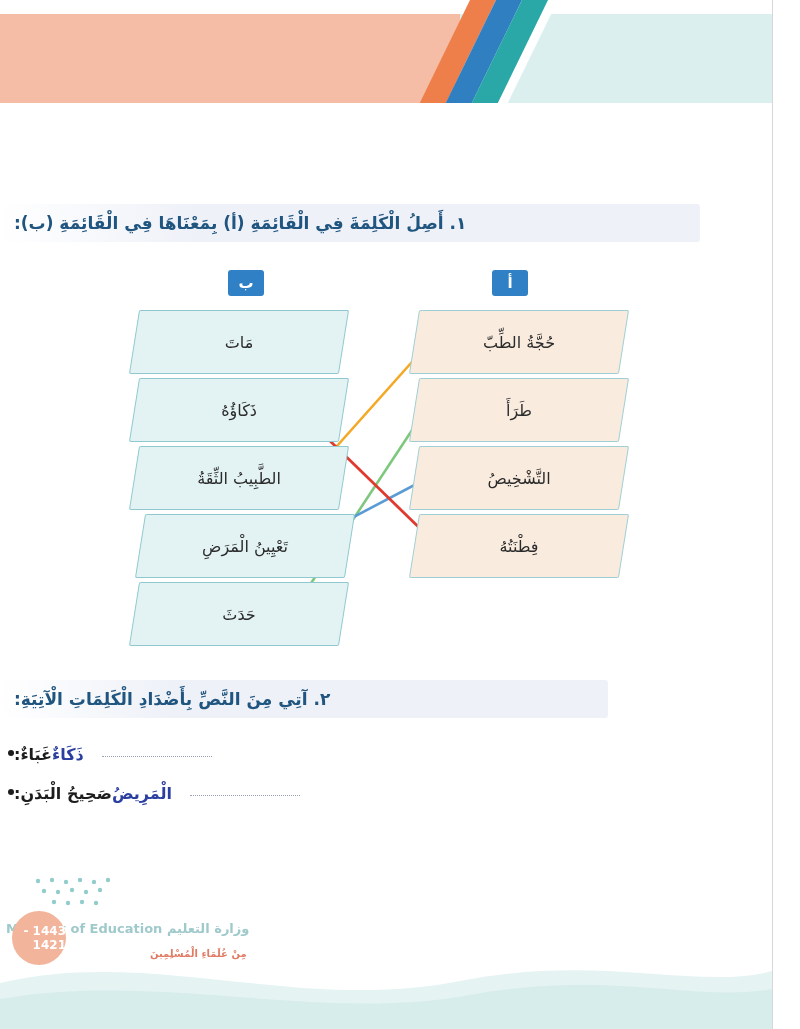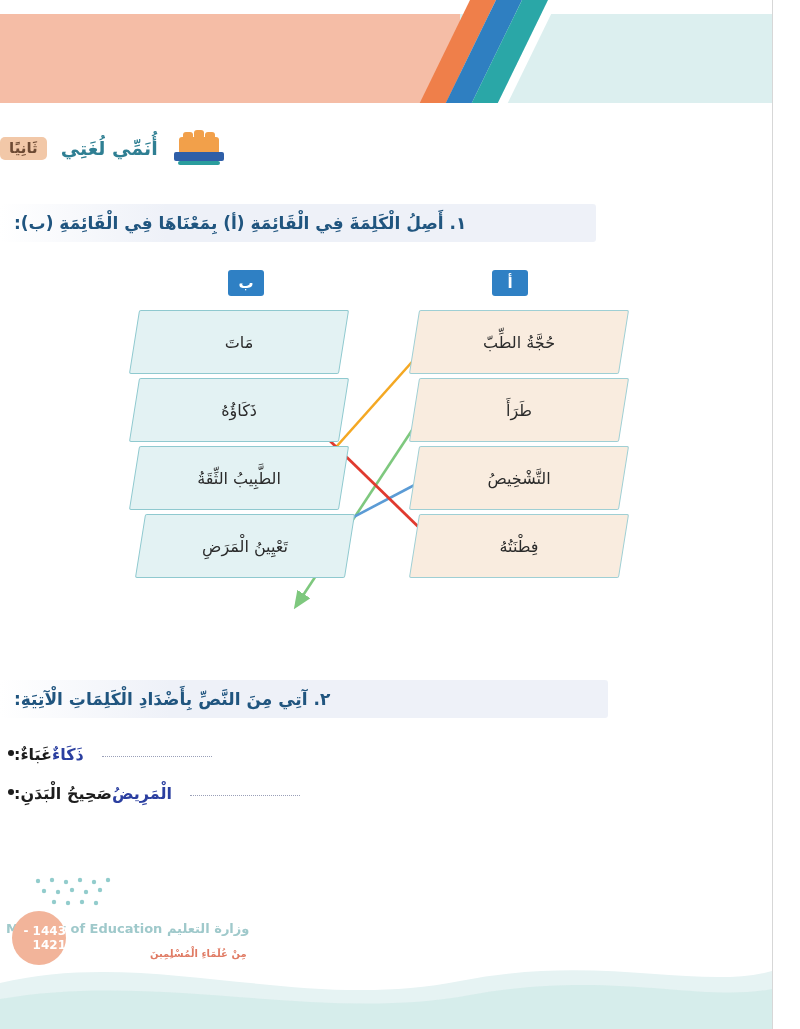--- a/index.html
+++ b/index.html
@@ -149,21 +149,21 @@
     width: 42px;
     height: 4px;
     background: #2a9d9d;
     border-radius: 2px;
   }
 
   
   .qbar {
     position: absolute;
     left: 0;
-    width: 596px;
+    width: 700px;
     background: linear-gradient(to left, #eef1f8 0%, #eef1f8 72%, #ffffff 100%);
     color: #20557f;
     font-size: 17px;
     font-weight: bold;
     display: flex;
     flex-direction: row-reverse;
     align-items: center;
     padding: 9px 28px 9px 14px;
     box-sizing: border-box;
     border-radius: 3px;
@@ -343,30 +343,20 @@
 
   <div class="header-band">
     <div class="band-peach"></div>
     <div class="band-mint"></div>
     <div class="stripe s4"></div>
     <div class="stripe s1"></div>
     <div class="stripe s2"></div>
     <div class="stripe s3"></div>
   </div>
 
-  <div class="section-title-row">
-    <span class="badge-thaniyan">ثَانِيًا</span>
-    <span class="section-title-text">أُنَمِّي لُغَتِي</span>
-    <span class="book-icon">
-      <span class="mid"></span>
-      <span class="pages"></span>
-      <span class="base"></span>
-      <span class="base2"></span>
-    </span>
-  </div>
 
   <div class="qbar" id="q1bar">١. أَصِلُ الْكَلِمَةَ فِي الْقَائِمَةِ (أ) بِمَعْنَاهَا فِي الْقَائِمَةِ (ب):</div>
 
   <div class="match-area">
     <div class="col-label" id="label-a">أ</div>
     <div class="col-label" id="label-b">ب</div>
 
     <div class="chip cola" id="a0">
         <span class="inner"></span>
         <span>حُجَّةُ الطِّبّ</span>
@@ -392,20 +382,24 @@
         <span class="inner"></span>
         <span>ذَكَاؤُهُ</span>
       </div>
     <div class="chip colb" id="b2">
         <span class="inner"></span>
         <span>الطَّبِيبُ الثِّقَةُ</span>
       </div>
     <div class="chip colb" id="b3">
         <span class="inner"></span>
         <span>تَعْيِينُ الْمَرَضِ</span>
+      </div>
+    <div class="chip colb" id="b4">
+        <span class="inner"></span>
+        <span>حَدَثَ</span>
       </div>
 
     <svg class="arrows" id="arrow-layer" width="772" height="385">
       <defs>
         <marker id="mk0" markerWidth="7" markerHeight="7" refX="5.5" refY="3" orient="auto">
           <path d="M0,0 L7,3 L0,6 z" fill="#f4a823"></path>
         </marker>
         <marker id="mk1" markerWidth="7" markerHeight="7" refX="5.5" refY="3" orient="auto">
           <path d="M0,0 L7,3 L0,6 z" fill="#7ec87e"></path>
         </marker>

